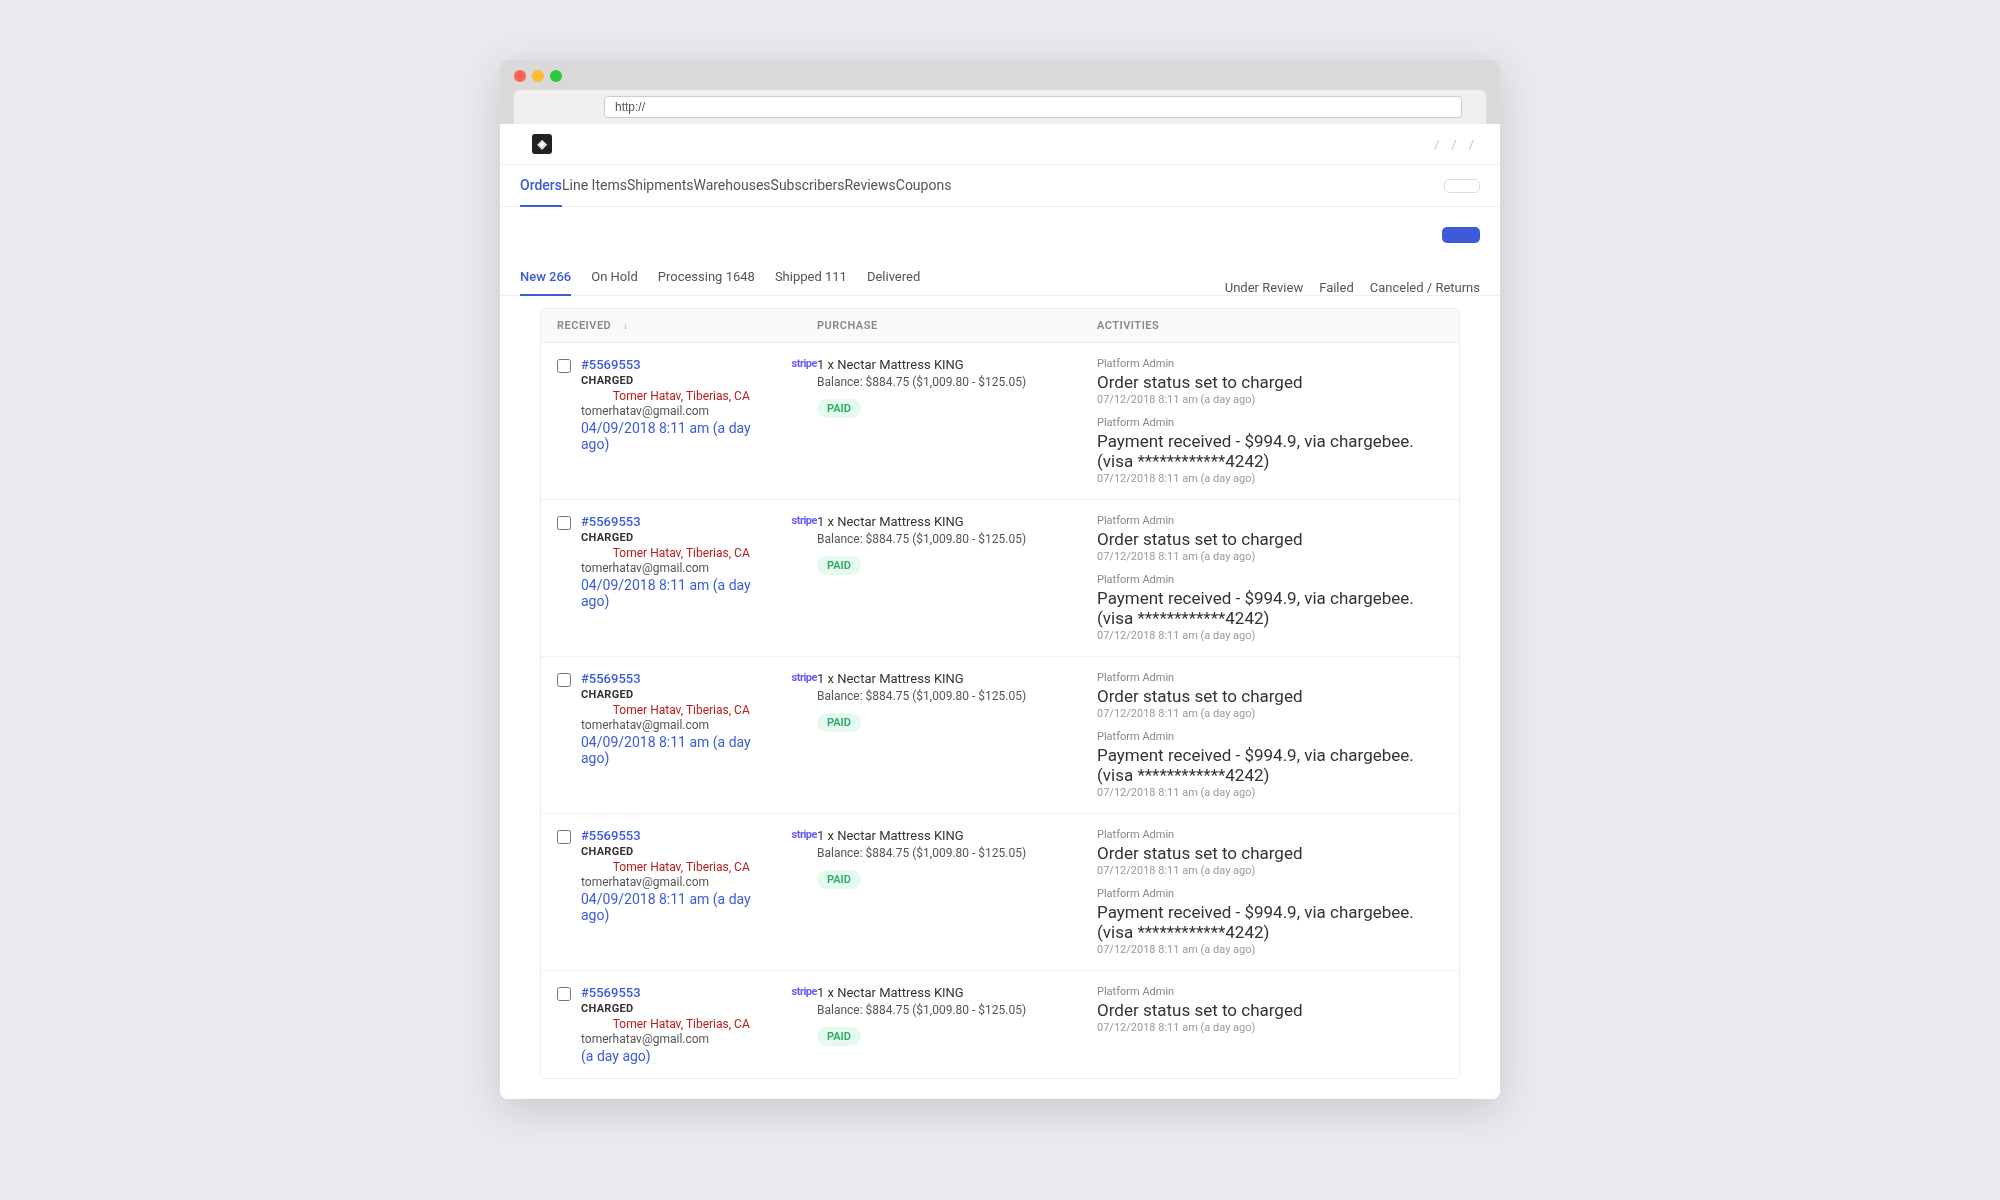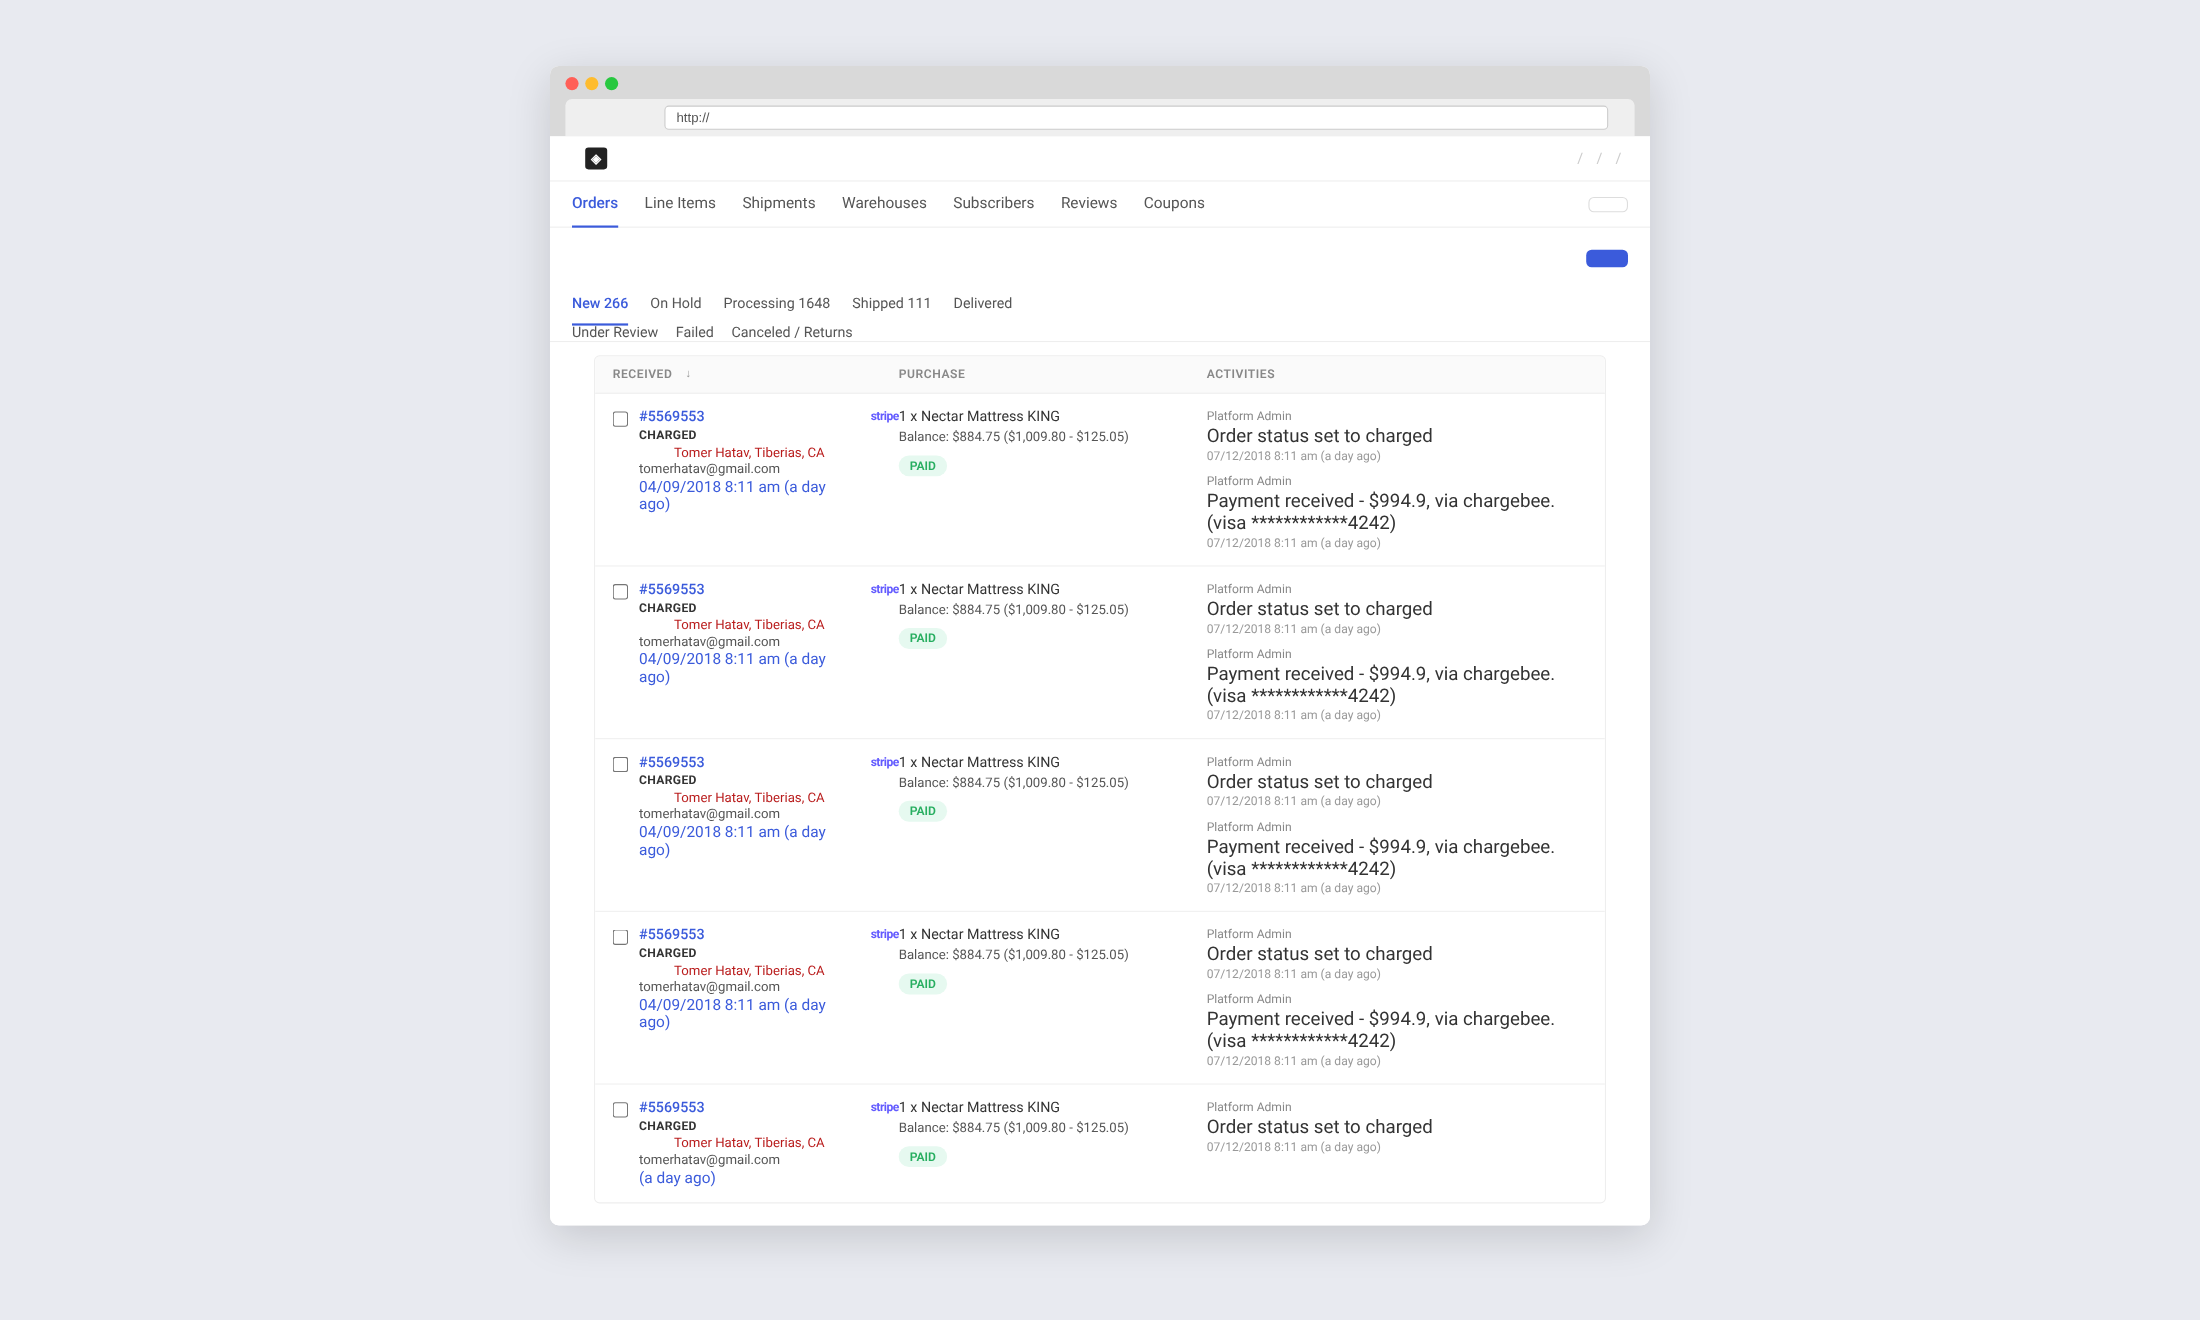--- a/index.html
+++ b/index.html
@@ -137,21 +137,20 @@
 
     
     .main-nav {
       display: flex;
       align-items: center;
       padding: 0 20px;
       border-bottom: 1px solid #eee;
     }
     .main-nav-items {
       display: flex;
-      gap: 24px;
       flex: 1;
     }
     .nav-item {
       padding: 12px 0;
       font-size: 14px;
       color: #555;
       cursor: pointer;
       border-bottom: 2px solid transparent;
       margin-bottom: -1px;
     }
@@ -202,24 +201,23 @@
       border-radius: 5px;
       padding: 8px 16px;
       font-size: 13px;
       font-weight: 500;
       cursor: pointer;
     }
 
     
     .order-tabs {
       display: flex;
-      align-items: flex-start;
+      align-items: flex-end;
       padding: 0 20px;
       border-bottom: 1px solid #eee;
-      flex-direction: column;
     }
     .order-tab-items {
       display: flex;
       gap: 20px;
       flex: 1;
     }
     .order-tab {
       padding: 10px 0;
       font-size: 13px;
       color: #555;

